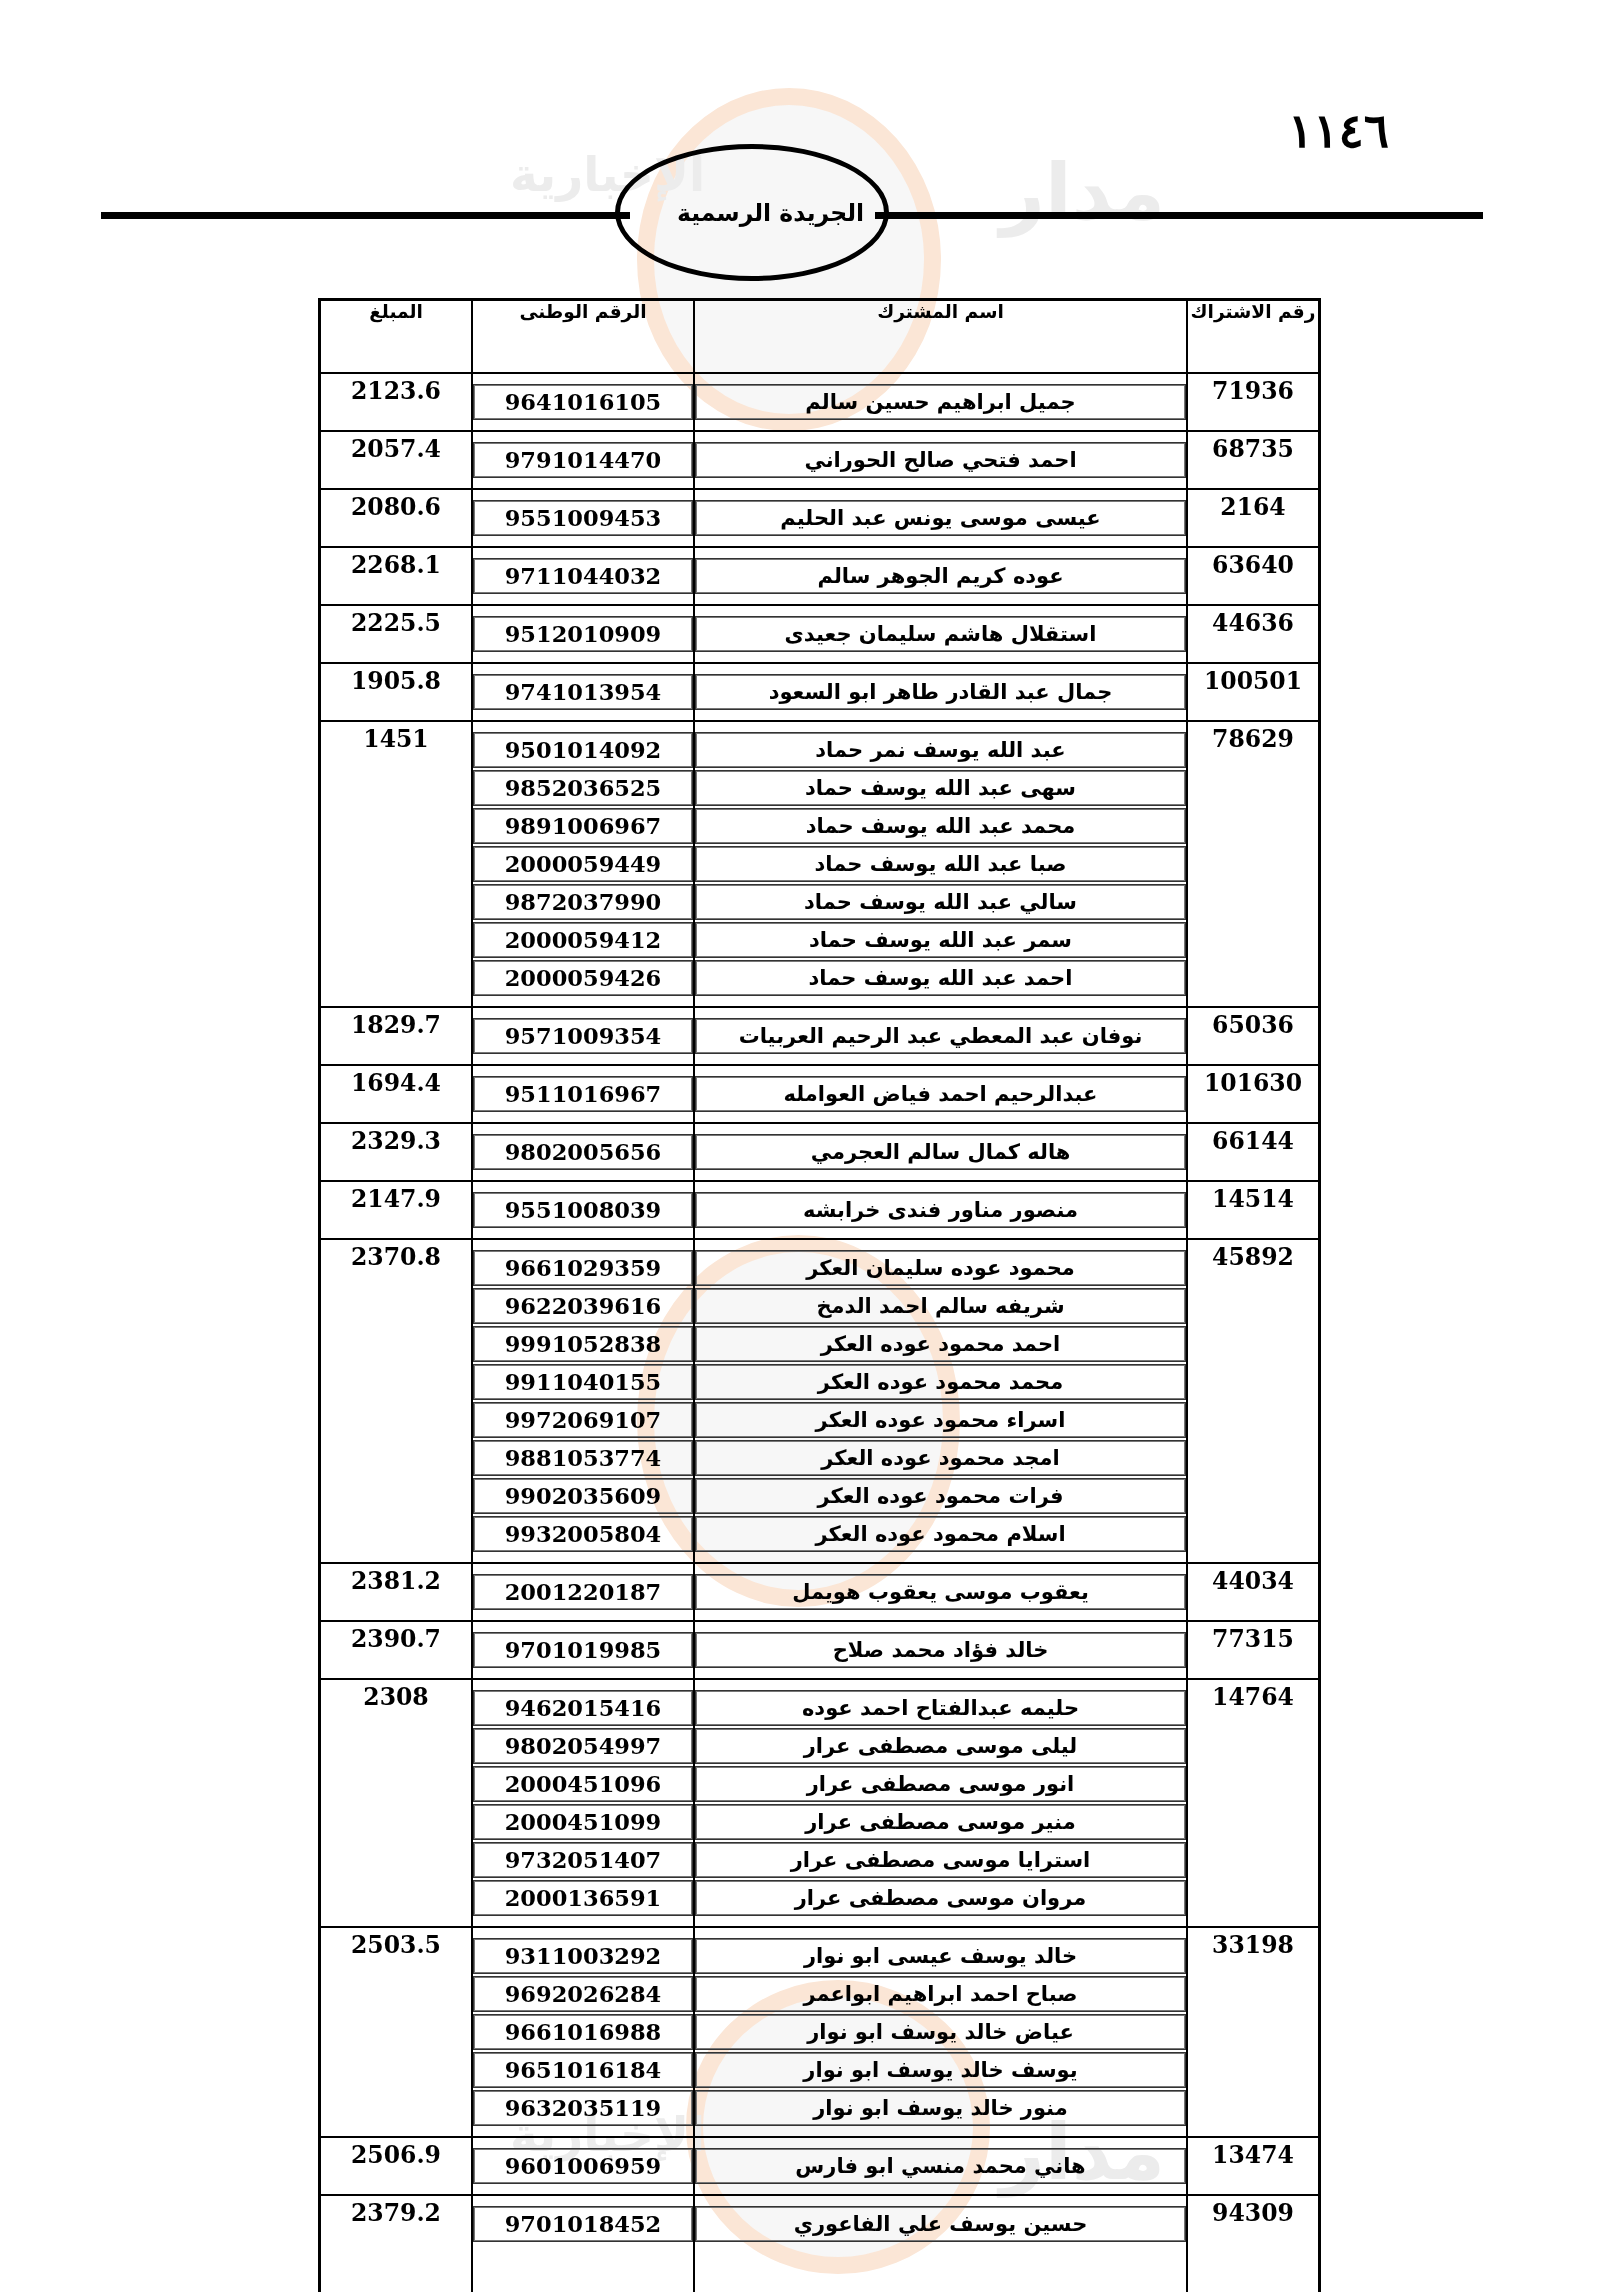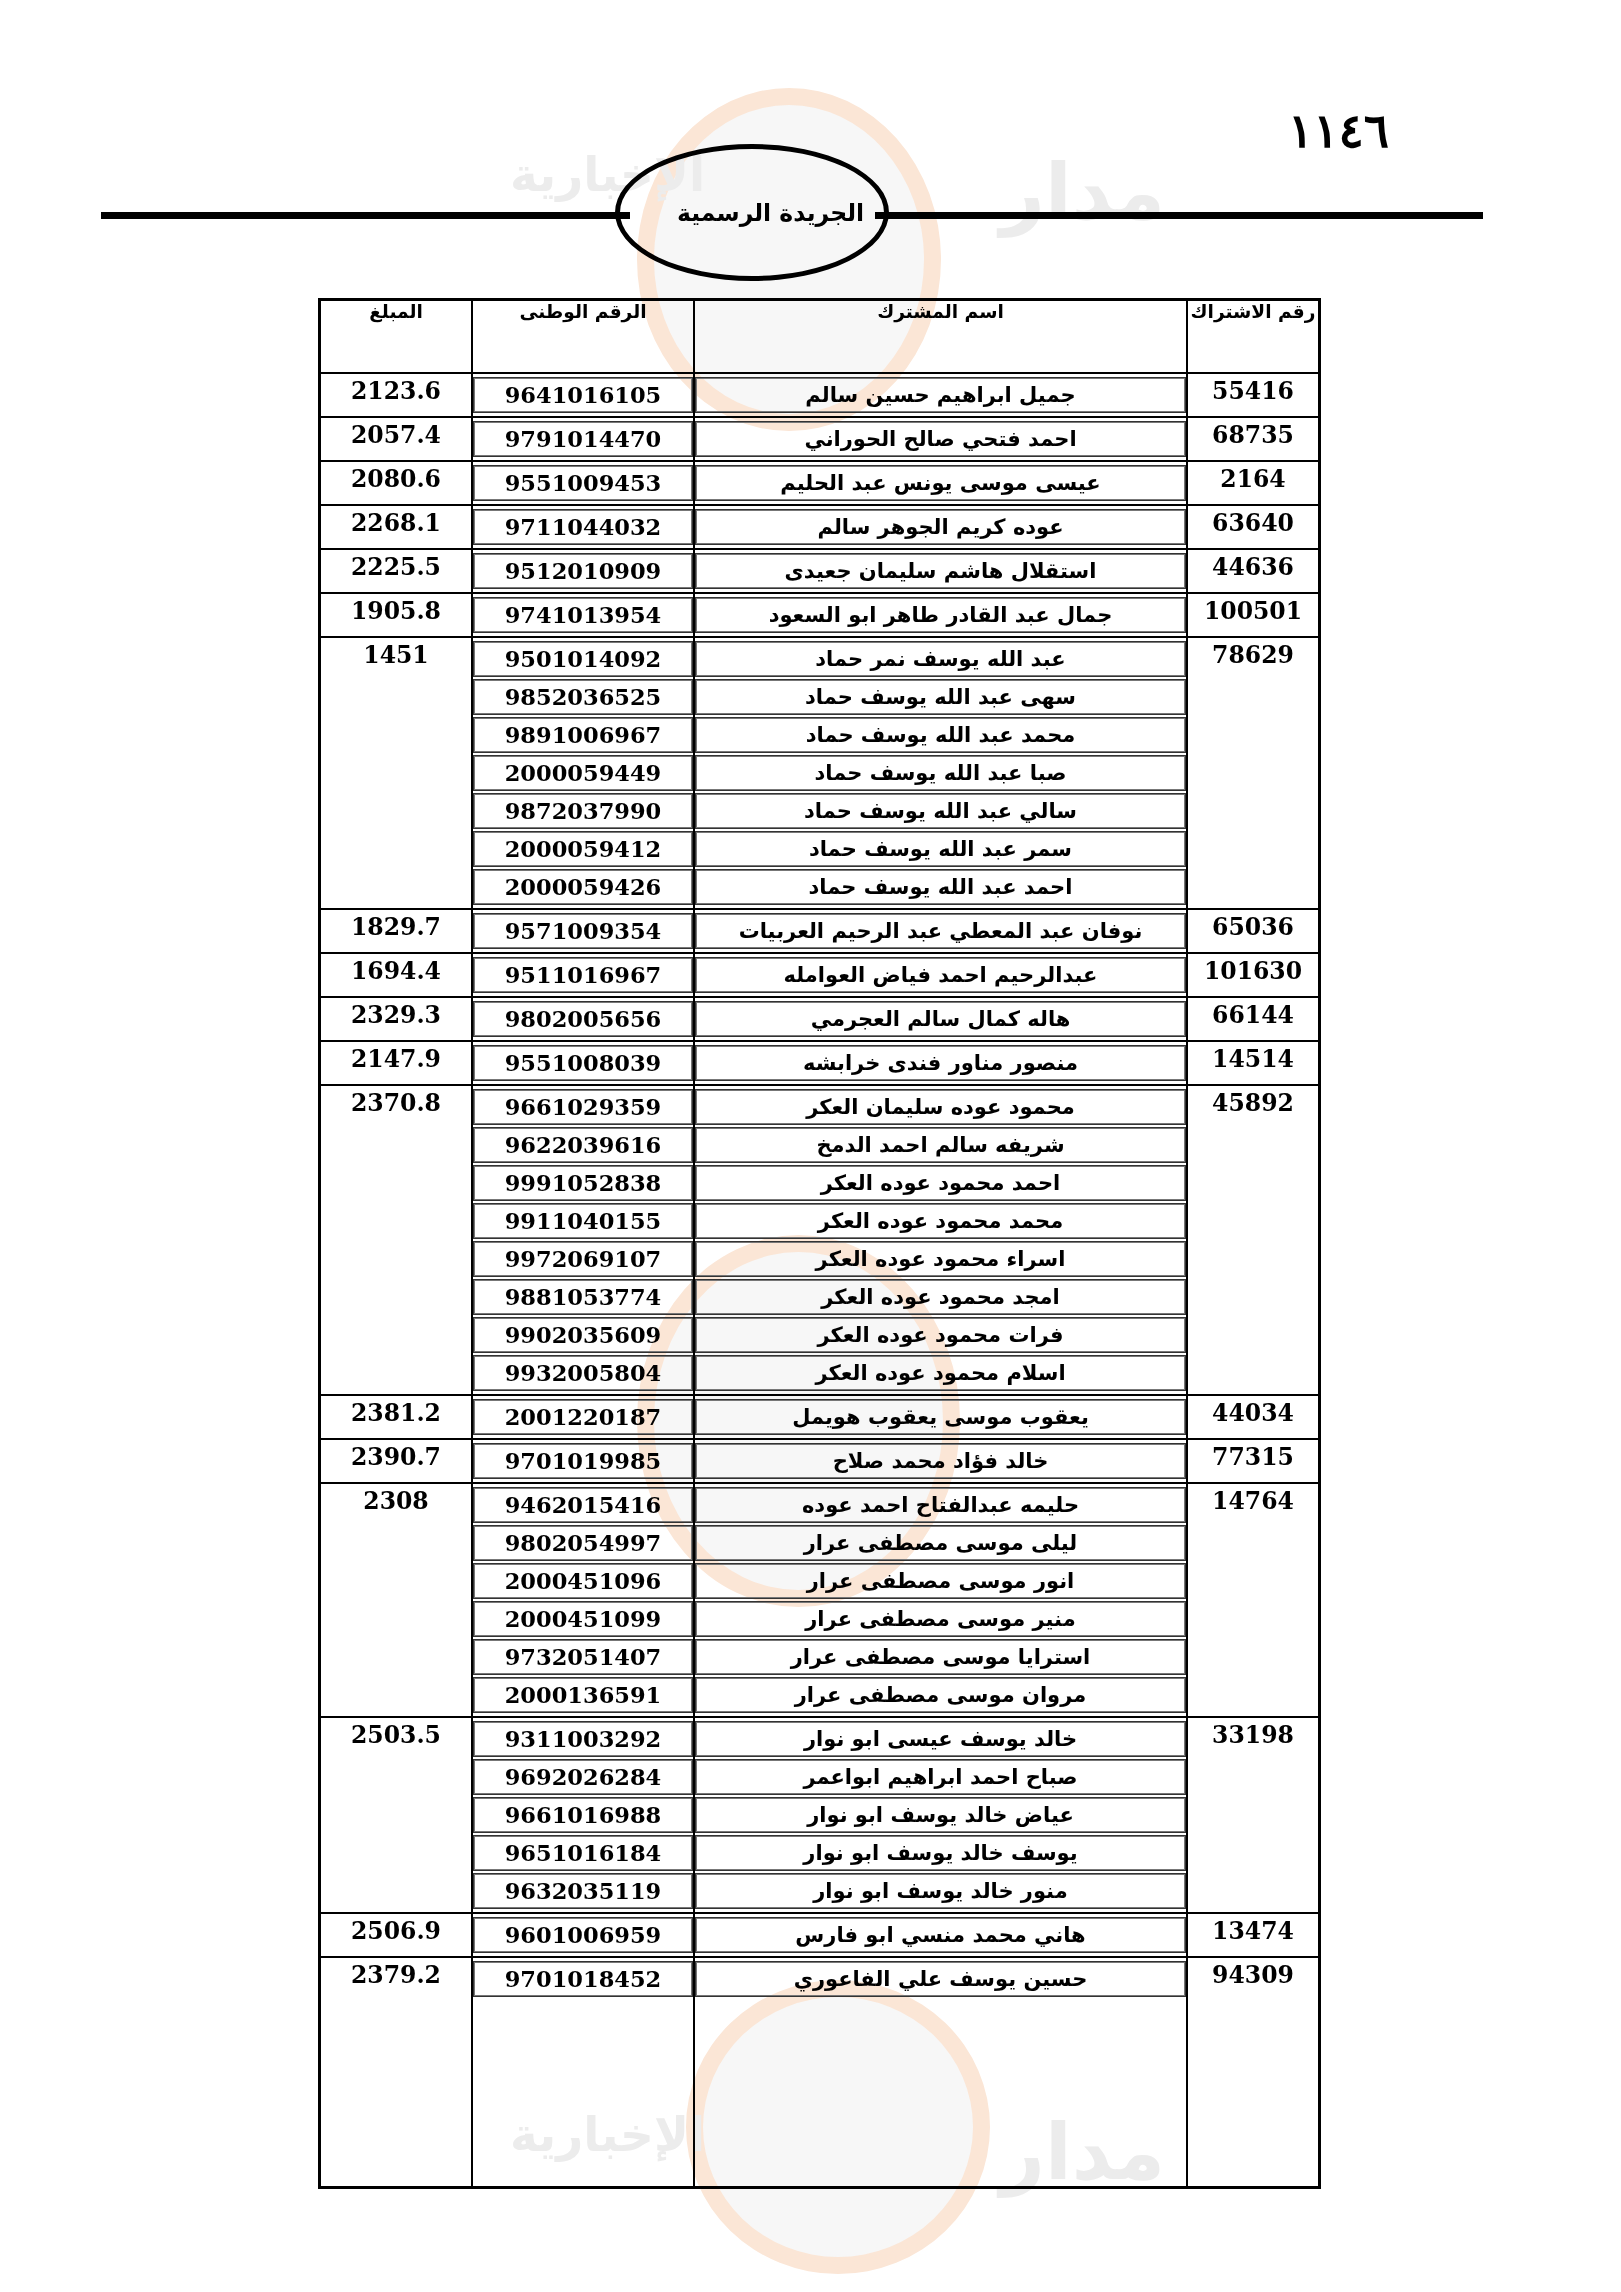--- a/index.html
+++ b/index.html
@@ -28,21 +28,21 @@
   table.main td, table.main th { padding: 0; }
   th.h { border: 1px solid #000; font-family: "DejaVu Sans", sans-serif; font-weight: bold; font-size: 18.6px;
          vertical-align: top; height: 71px; padding-top: 3.9px; }
   .col-sub { width: 132px; }
   .col-name { width: 493px; }
   .col-nid { width: 222px; }
   .col-amt { width: 152px; }
 
   td.span { border: 1px solid #000; vertical-align: top; text-align: center;
             font-weight: bold; font-size: 23.5px; line-height: 35px; margin-top: 32px; }
-  td.inner { border: 1px solid #000; padding: 1px 0 !important; }
+  td.inner { border: 1px solid #000; padding: 8px 0 !important; }
   .cell { border: 1px solid #333; box-shadow: inset 0 0 0 1px #777; height: 34px; line-height: 34px;
           text-align: center; margin: 2px 0; background: transparent; white-space: nowrap; overflow: hidden; }
   .cell.name { font-family: "DejaVu Sans", sans-serif; font-weight: bold; font-size: 21px; direction: rtl; text-align: center; }
   .cell.nid { font-weight: bold; font-size: 22.5px; }
   td.inner.nidcol { border-left: 1px solid #000; }
   .filler { height: 186px; }
 </style>
 </head>
 <body>
 
@@ -71,21 +71,21 @@
   <thead>
     <tr>
       <th class="h" style="width:132px;">رقم الاشتراك</th>
       <th class="h" style="width:493px;">اسم المشترك</th>
       <th class="h" style="width:222px;">الرقم الوطنى</th>
       <th class="h" style="width:152px;">المبلغ</th>
     </tr>
   </thead>
   <tbody id="tbody">
       <tr>
-        <td class="span">55416</td>
+        <td class="span">71936</td>
         <td class="inner">
           <div class="cell name">جميل ابراهيم حسين سالم</div>
         </td>
         <td class="inner nidcol">
           <div class="cell nid">9641016105</div>
         </td>
         <td class="span">2123.6</td>
       </tr>
       <tr>
         <td class="span">68735</td>

